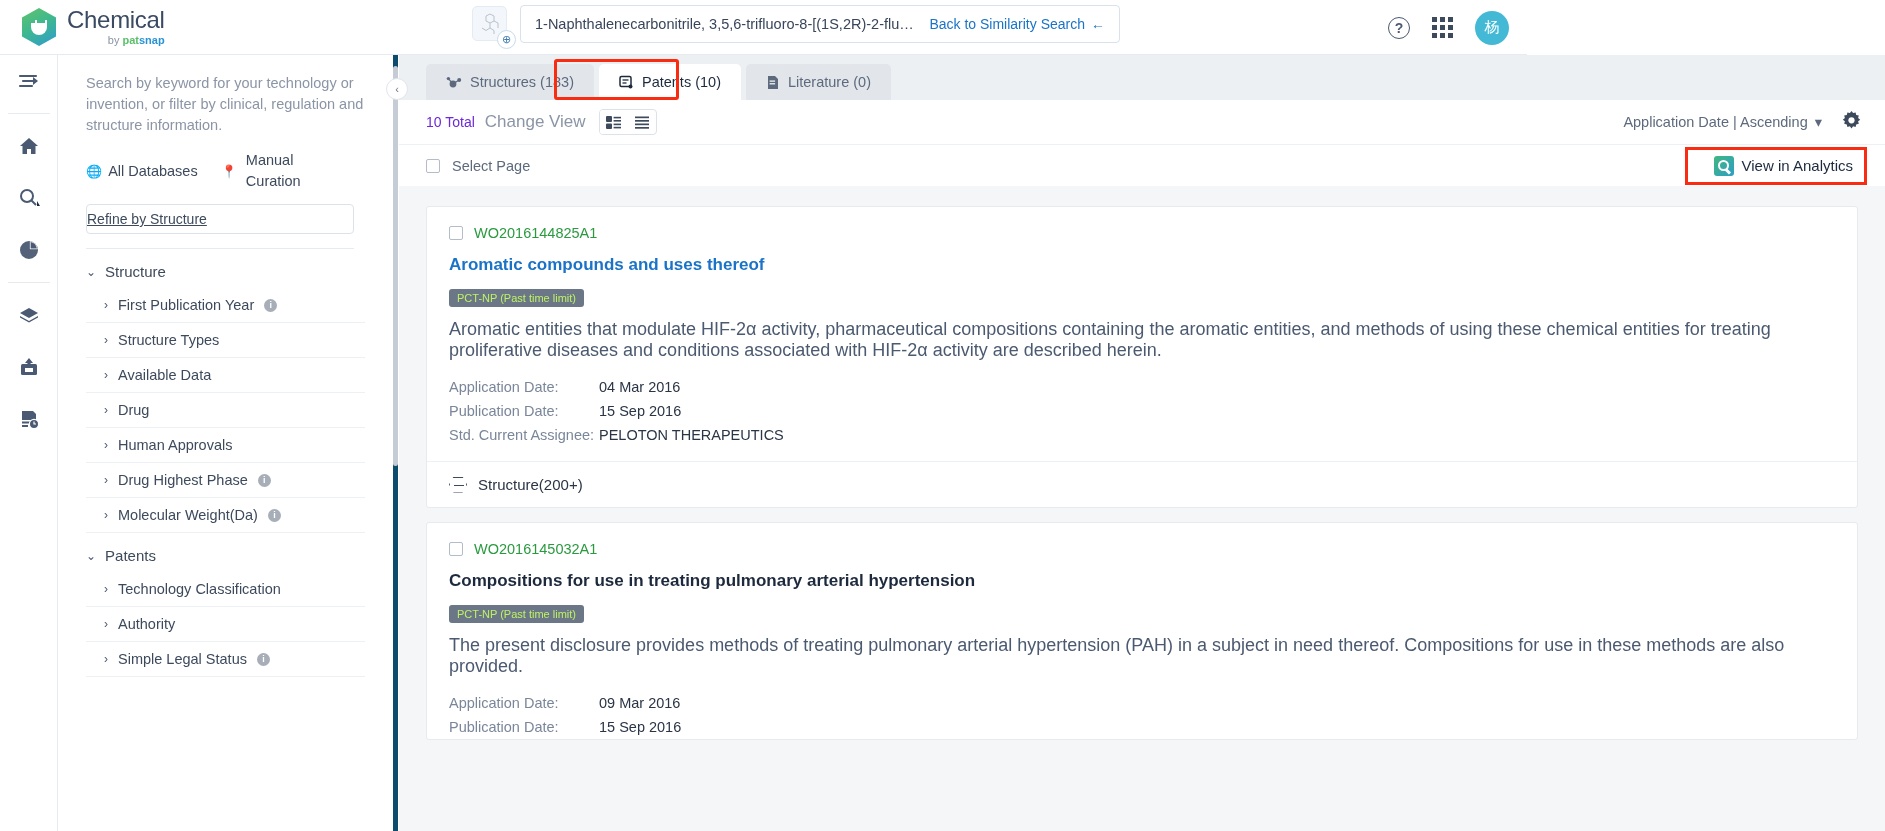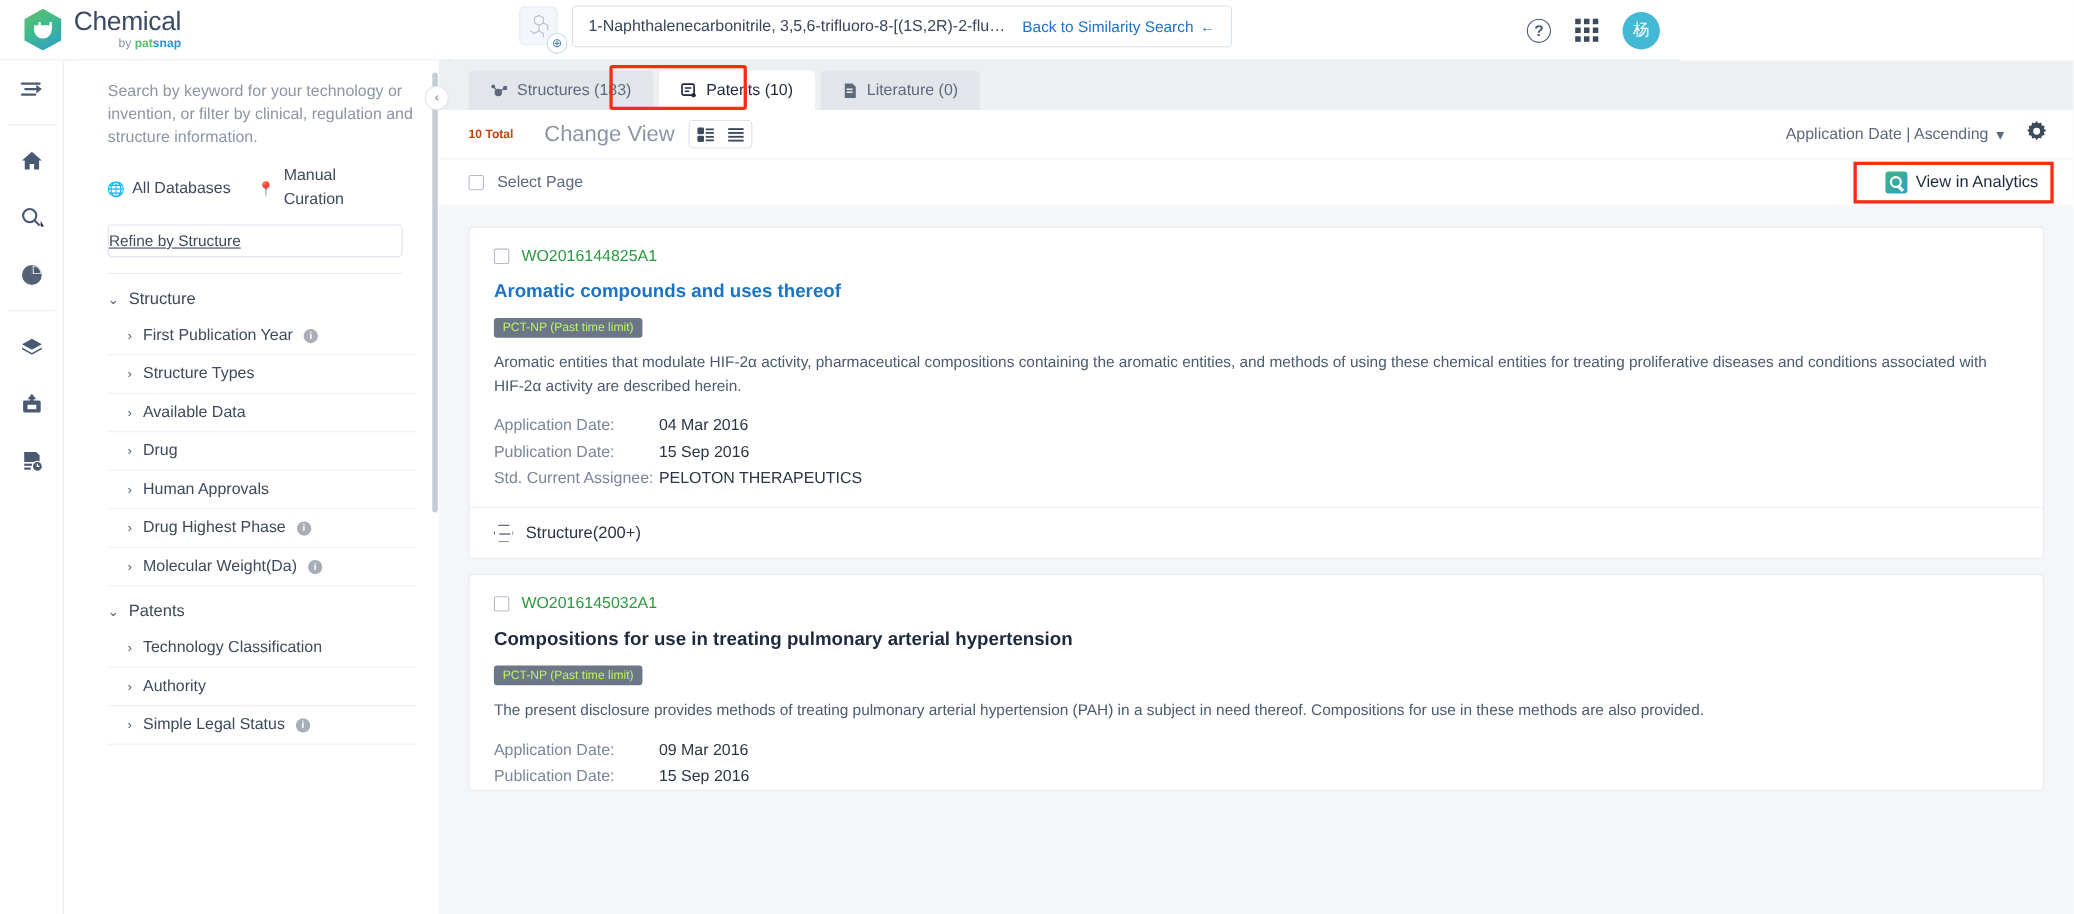--- a/index.html
+++ b/index.html
@@ -85,22 +85,22 @@
   .rail {
     position: absolute; top: 55px; left: 0; width: 58px; height: 776px;
     background: #fff; border-right: 1px solid #e7eaef;
     display: flex; flex-direction: column; align-items: center;
   }
   .rail-item { width: 58px; height: 52px; display:flex; align-items:center; justify-content:center; cursor:pointer; color:#4a5a72; }
   .rail-sep { width: 42px; height: 1px; background: #e7eaef; margin: 6px 0; }
 
   
   .sidebar {
-    position: absolute; top: 55px; left: 70px; width: 340px; height: 776px;
-    background: #fff; border-right: 3px solid #0c4a6e; overflow: hidden;
+    position: absolute; top: 55px; left: 58px; width: 340px; height: 776px;
+    background: #fff; border-right: 5px solid #0c4a6e; overflow: hidden;
   }
   .sb-inner { padding: 18px 28px 0 28px; }
   .sb-desc { font-size: 14.5px; line-height: 21px; color: #8b95a5; }
   .btn-refine {
     margin-top: 14px; width: 268px; height: 30px; border: 1px solid #2b7fd4;
     border-radius: 4px; color: #1a73c7; background: #fff; font-size: 14px;
     display:flex; align-items:center; justify-content:center; gap:6px; cursor:pointer;
     font-family:"Liberation Sans",sans-serif;
   }
   .sb-row { margin-top: 14px; display: flex; align-items: center; font-size: 14.5px; color: #3d4a5c; }
@@ -145,22 +145,22 @@
     display: flex; align-items: center; gap: 8px; font-size: 14.5px;
     border-radius: 5px 5px 0 0; cursor: pointer;
   }
   .tab.active { background: #fff; color: #1d2a3d; font-weight: 400; }
   .tab-highlight {
     position:absolute; left: 155px; top: 4px; width: 125px; height: 41px;
     border: 3px solid #f92b10; border-radius: 3px; pointer-events:none;
   }
 
   .toolbar { height: 44px; background:#fff; display:flex; align-items:center; padding: 0 27px; position: relative; }
-  .total { font-size: 11px; font-weight: bold; color: #c2410c; }
-  .change-view { margin-left: 28px; font-size: 20px; color: #8b95a5; }
+  .total { font-size: 14px; font-weight: normal; color: #6d28d9; }
+  .change-view { margin-left: 10px; font-size: 17px; color: #8b95a5; }
   .view-toggle { margin-left: 13px; display:flex; border:1px solid #dbe2ea; border-radius:4px; overflow:hidden; height: 26px; }
   .vt { width: 28px; height: 24px; display:flex; align-items:center; justify-content:center; cursor:pointer; }
   .vt.on { background:#fff; }
   .sortsel { position:absolute; right: 63px; font-size: 14.5px; color: #5d6a7d; cursor:pointer; display:flex; align-items:center; gap:7px;}
   .gear { position:absolute; right: 24px; color:#3d4a5c; cursor:pointer; }
 
   .selbar { height: 42px; background:#fff; border-top: 1px solid #eef1f4; display:flex; align-items:center; padding: 0 27px; position:relative; }
   .chk {
     width: 14px; height: 14px; border: 1.5px solid #b4bcc7; border-radius: 2px; background:#fff;
     display:inline-block; cursor:pointer; flex: none;
@@ -186,21 +186,21 @@
   .card { background:#fff; border:1px solid #e7eaef; border-radius:3px; margin-bottom: 14px; padding: 18px 22px 0 22px; }
   .card-id-row { display:flex; align-items:center; gap:11px; }
   .pat-id { color: #2a9a3f; font-size: 14.5px; cursor:pointer; }
   .pat-title { margin-top: 14px; font-size: 17px; font-weight: bold; cursor:pointer; }
   .pat-title.link { color: #1a73c7; }
   .pat-title.visited { color: #1d2a3d; }
   .badge {
     display:inline-block; margin-top: 14px; background:#6b7687; color:#bef264;
     font-size: 11px; padding: 3px 8px; border-radius: 3px;
   }
-  .abstract { margin-top: 12px; font-size: 14px; line-height: 21px; color:#4b5a70; }
+  .abstract { margin-top: 12px; font-size: 18px; line-height: 21px; color:#4b5a70; }
   .meta { margin-top: 14px; }
   .meta-row { display:flex; font-size: 14.5px; line-height: 24px; }
   .meta-key { width: 150px; color: #7a8699; }
   .meta-val { color: #2a3546; }
   .card-foot { margin: 14px -22px 0 -22px; border-top: 1px solid #eef1f4; height: 46px; display:flex; align-items:center; padding: 0 22px; }
   .struct-link { display:flex; align-items:center; gap:11px; font-size: 15px; color:#2a3546; cursor:pointer; }
   .hexicon { width:18px; height:16px; border:1.6px solid #3d4a5c; clip-path: polygon(25% 0,75% 0,100% 50%,75% 100%,25% 100%,0 50%); position:relative; }
   .hexicon::after{content:"";position:absolute;left:4px;top:7px;width:10px;height:1.6px;background:#3d4a5c;}
 </style>
 </head>

